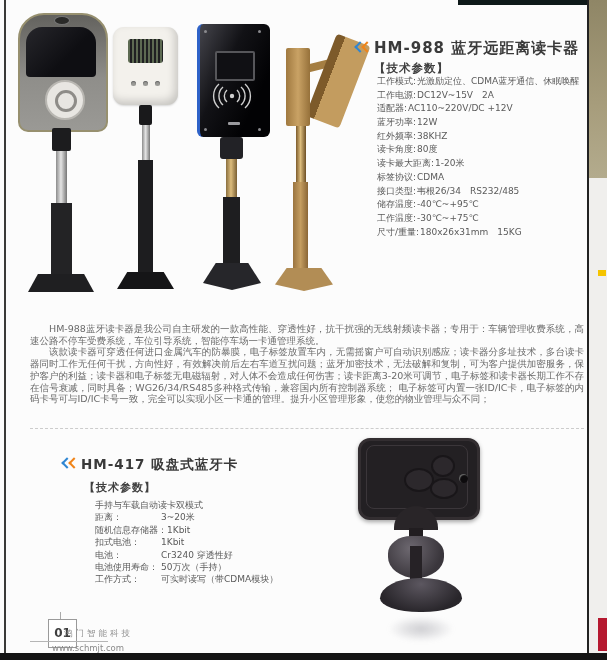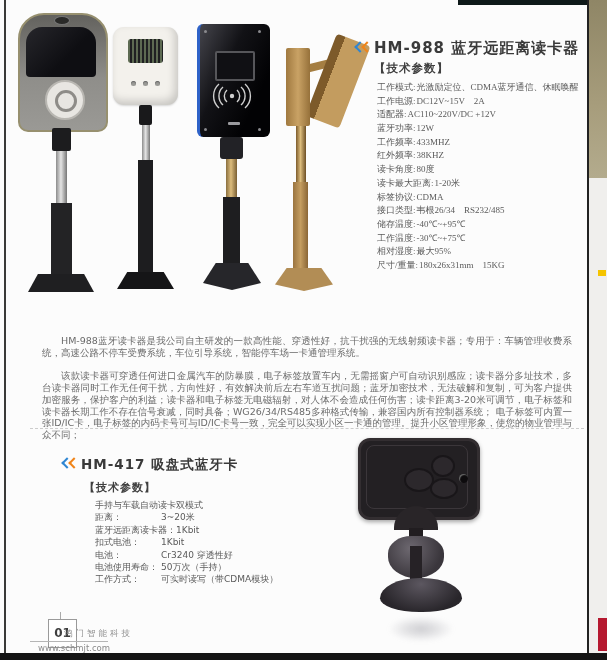--- a/index.html
+++ b/index.html
@@ -96,41 +96,41 @@
   .tag-reflect{left:58px;top:188px;width:66px;height:26px;border-radius:50%;
       background:radial-gradient(ellipse,rgba(130,130,140,.38),rgba(130,130,140,0) 70%);
       filter:blur(2px);}
 
   
   .chev{display:inline-block;width:6px;height:6px;border-left:2px solid #2f86d2;
       border-bottom:2px solid #2f86d2;transform:rotate(45deg);margin-right:-1px;vertical-align:2px;}
   .chev.orange{border-color:#f08419;margin-right:3px;}
   .title988{left:356px;top:39px;font-size:15px;font-weight:bold;color:#3a3a3a;letter-spacing:1px;white-space:nowrap;}
   .hdr988{left:374px;top:61px;font-size:11.5px;font-weight:bold;color:#3f3f3f;letter-spacing:1px;}
-  .specs988{left:377px;top:81px;font-size:9px;color:#5a5a5a;font-family:Liberation Serif, serif;}
+  .specs988{left:377px;top:75px;font-size:9px;color:#5a5a5a;}
   .specs988 .row{height:13.7px;line-height:13.7px;white-space:nowrap;}
   .specs988 .lab{margin-right:1px;}
 
   .desc{left:30px;top:323px;width:554px;font-size:9.5px;line-height:11.7px;color:#6a6a6a;text-align:justify;}
-  .desc p{margin:12px;text-indent:2em;}
+  .desc p{margin:0;text-indent:2em;}
   .dashes{left:30px;top:428px;width:554px;height:0;border-top:1px dashed #cccccc;}
 
   .title998{left:63px;top:456px;font-size:13.5px;font-weight:bold;color:#3a3a3a;letter-spacing:1px;white-space:nowrap;}
   .hdr998{left:84px;top:480px;font-size:11px;font-weight:bold;color:#3f3f3f;letter-spacing:1px;}
   .specs998{left:95px;top:499px;font-size:9px;color:#5a5a5a;}
   .specs998 .row{height:12.4px;line-height:12.4px;white-space:nowrap;}
   .specs998 .lab{display:inline-block;min-width:66px;font-family:Liberation Serif, serif;}
 
   
   .page-box{left:32px;top:619px;width:27px;height:27px;border:1px solid #9a9a9a;
       text-align:center;line-height:27px;font-size:12px;font-weight:bold;color:#3f3f3f;background:#fff;margin-left:16px;}
   .footer-tick{left:60px;top:612px;width:1px;height:8px;background:#aaa;}
   .footer-company{left:64px;top:628px;font-size:8.5px;letter-spacing:3px;color:#8f8f8f;white-space:nowrap;}
   .footer-line{left:30px;top:641px;width:78px;height:0;border-top:1px solid #b5b5b5;}
-  .footer-site{left:38px;top:643px;font-size:8.5px;color:#8a8a8a;white-space:nowrap;}
+  .footer-site{left:52px;top:643px;font-size:8.5px;color:#8a8a8a;white-space:nowrap;}
 </style>
 </head>
 <body>
 
 <div class="page">
 
   <div class="abs edge-left"></div>
   <div class="abs top-right-strip"></div>
   <div class="abs right-line"></div>
   <div class="abs sliver"></div>
@@ -196,44 +196,42 @@
     <div class="abs p4-base"></div>
   </div>
 
   <div class="abs title988"><span class="chev"></span><span class="chev orange"></span><span>HM-988 蓝牙远距离读卡器</span></div>
   <div class="abs hdr988">【技术参数】</div>
   <div class="abs specs988">
     <div class="row"><span class="lab">工作模式:</span><span>光激励定位、CDMA蓝牙通信、休眠唤醒</span></div>
     <div class="row"><span class="lab">工作电源:</span><span>DC12V~15V　2A</span></div>
     <div class="row"><span class="lab">适配器:</span><span>AC110~220V/DC +12V</span></div>
     <div class="row"><span class="lab">蓝牙功率:</span><span>12W</span></div>
-    <div class="row"><span class="lab">工作频率:</span><span>433MHZ</span></div>
     <div class="row"><span class="lab">红外频率:</span><span>38KHZ</span></div>
     <div class="row"><span class="lab">读卡角度:</span><span>80度</span></div>
     <div class="row"><span class="lab">读卡最大距离:</span><span>1-20米</span></div>
     <div class="row"><span class="lab">标签协议:</span><span>CDMA</span></div>
     <div class="row"><span class="lab">接口类型:</span><span>韦根26/34　RS232/485</span></div>
     <div class="row"><span class="lab">储存温度:</span><span>-40℃~+95℃</span></div>
     <div class="row"><span class="lab">工作温度:</span><span>-30℃~+75℃</span></div>
-    <div class="row"><span class="lab">相对湿度:</span><span>最大95%</span></div>
     <div class="row"><span class="lab">尺寸/重量:</span><span>180x26x31mm　15KG</span></div>
   </div>
 
   <div class="abs desc">
     <p>HM-988蓝牙读卡器是我公司自主研发的一款高性能、穿透性好，抗干扰强的无线射频读卡器；专用于：车辆管理收费系统，高速公路不停车受费系统，车位引导系统，智能停车场一卡通管理系统。</p>
     <p>该款读卡器可穿透任何进口金属汽车的防暴膜，电子标签放置车内，无需摇窗户可自动识别感应；读卡器分多址技术，多台读卡器同时工作无任何干扰，方向性好，有效解决前后左右车道互扰问题；蓝牙加密技术，无法破解和复制，可为客户提供加密服务，保护客户的利益；读卡器和电子标签无电磁辐射，对人体不会造成任何伤害；读卡距离3-20米可调节，电子标签和读卡器长期工作不存在信号衰减，同时具备；WG26/34/RS485多种格式传输，兼容国内所有控制器系统； 电子标签可内置一张ID/IC卡，电子标签的内码卡号可与ID/IC卡号一致，完全可以实现小区一卡通的管理。提升小区管理形象，使您的物业管理与众不同；</p>
   </div>
   <div class="abs dashes"></div>
 
   <div class="abs title998"><span class="chev"></span><span class="chev orange"></span><span>HM-417 吸盘式蓝牙卡</span></div>
   <div class="abs hdr998">【技术参数】</div>
   <div class="abs specs998">
     <div class="row"><span class="lab">手持与车载自动读卡双模式</span><span></span></div>
     <div class="row"><span class="lab">距离：</span><span>3~20米</span></div>
-    <div class="row"><span class="lab">蓝牙远距离读卡器：</span><span>1Kbit</span></div>
+    <div class="row"><span class="lab">随机信息存储器：</span><span>1Kbit</span></div>
     <div class="row"><span class="lab">扣式电池：</span><span>1Kbit</span></div>
     <div class="row"><span class="lab">电池：</span><span>Cr3240 穿透性好</span></div>
     <div class="row"><span class="lab">电池使用寿命：</span><span>50万次（手持）</span></div>
     <div class="row"><span class="lab">工作方式：</span><span>可实时读写（带CDMA模块）</span></div>
   </div>
 
   <div class="abs tagc">
     <div class="abs tag-body"></div>
     <div class="abs tag-inner"></div>
     <div class="abs tag-btn" style="left:74px;top:40px;width:26px;height:20px;border-radius:50%;"></div>

